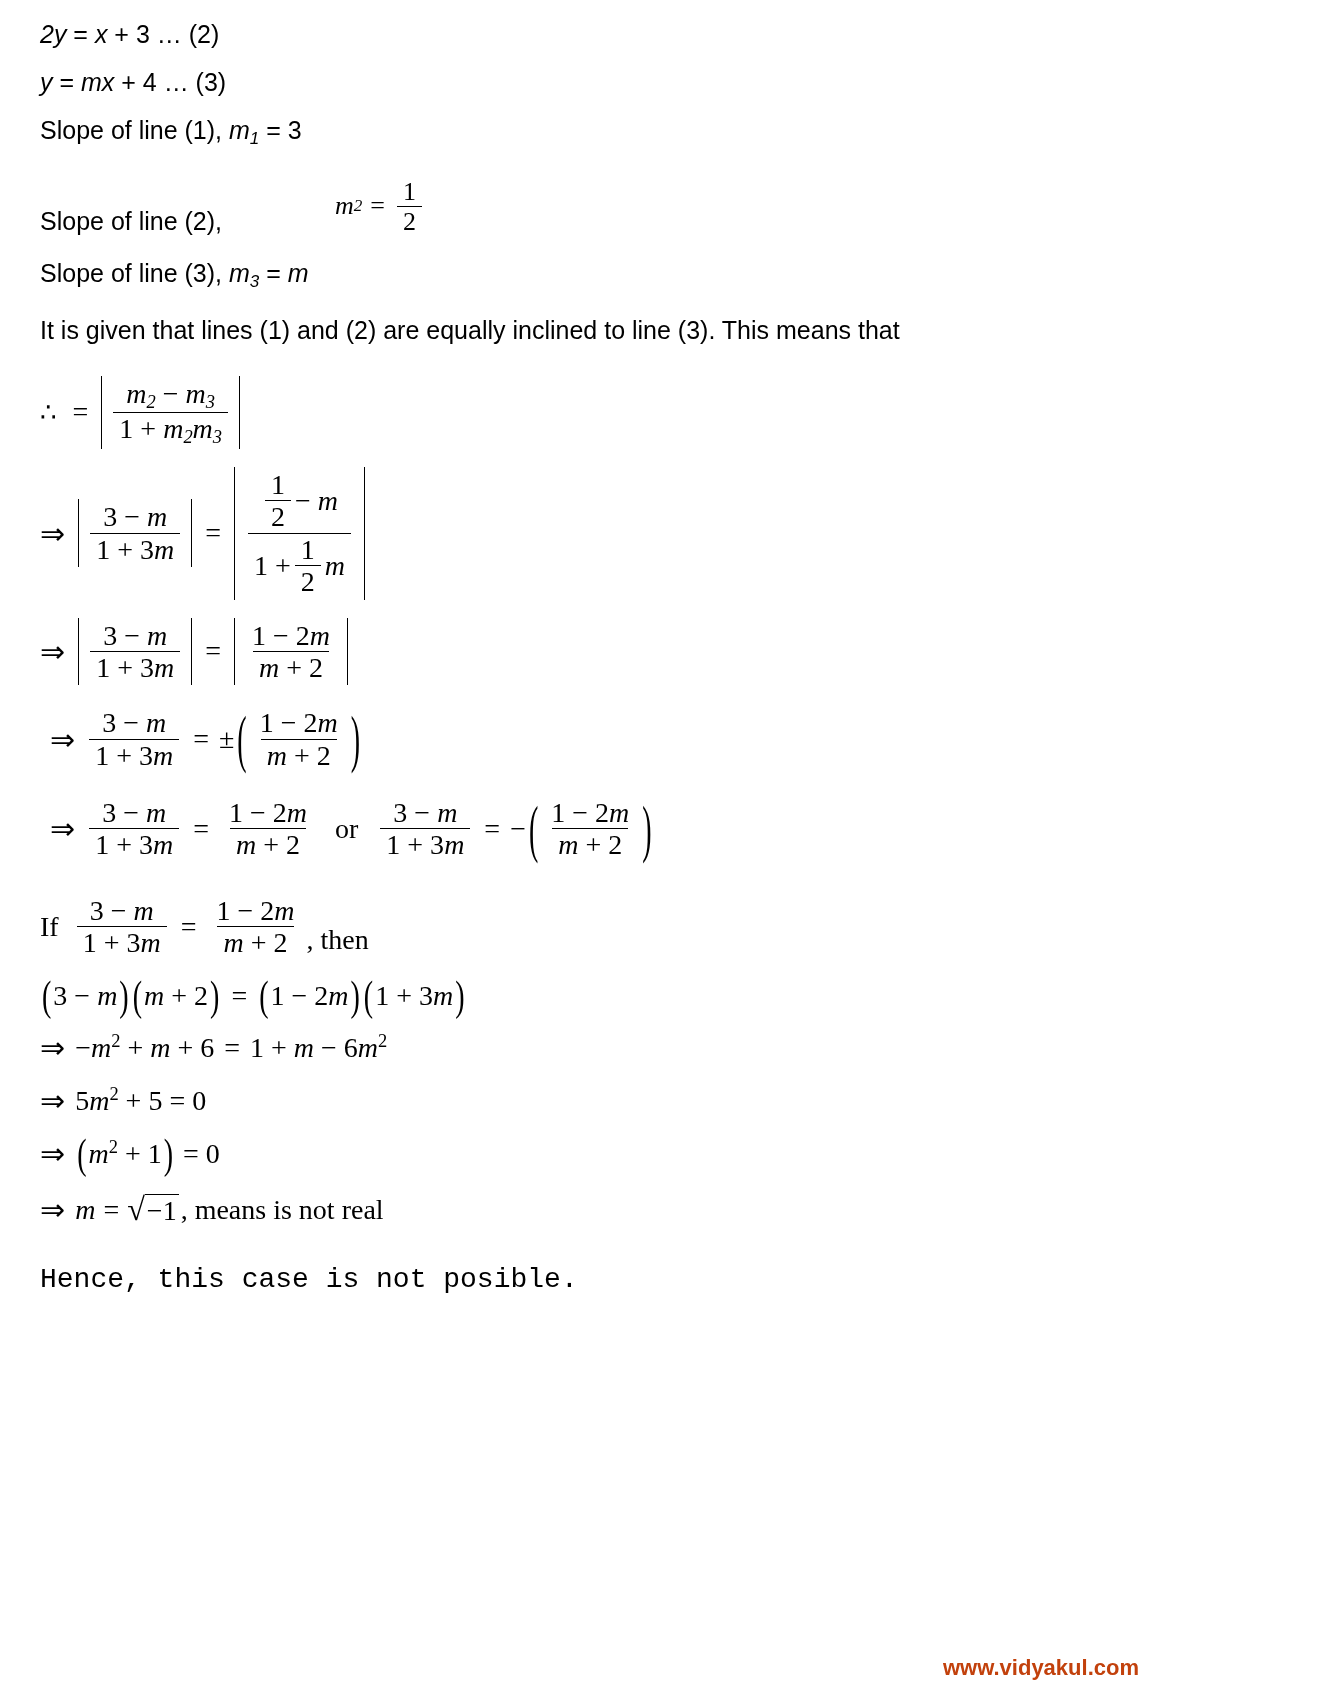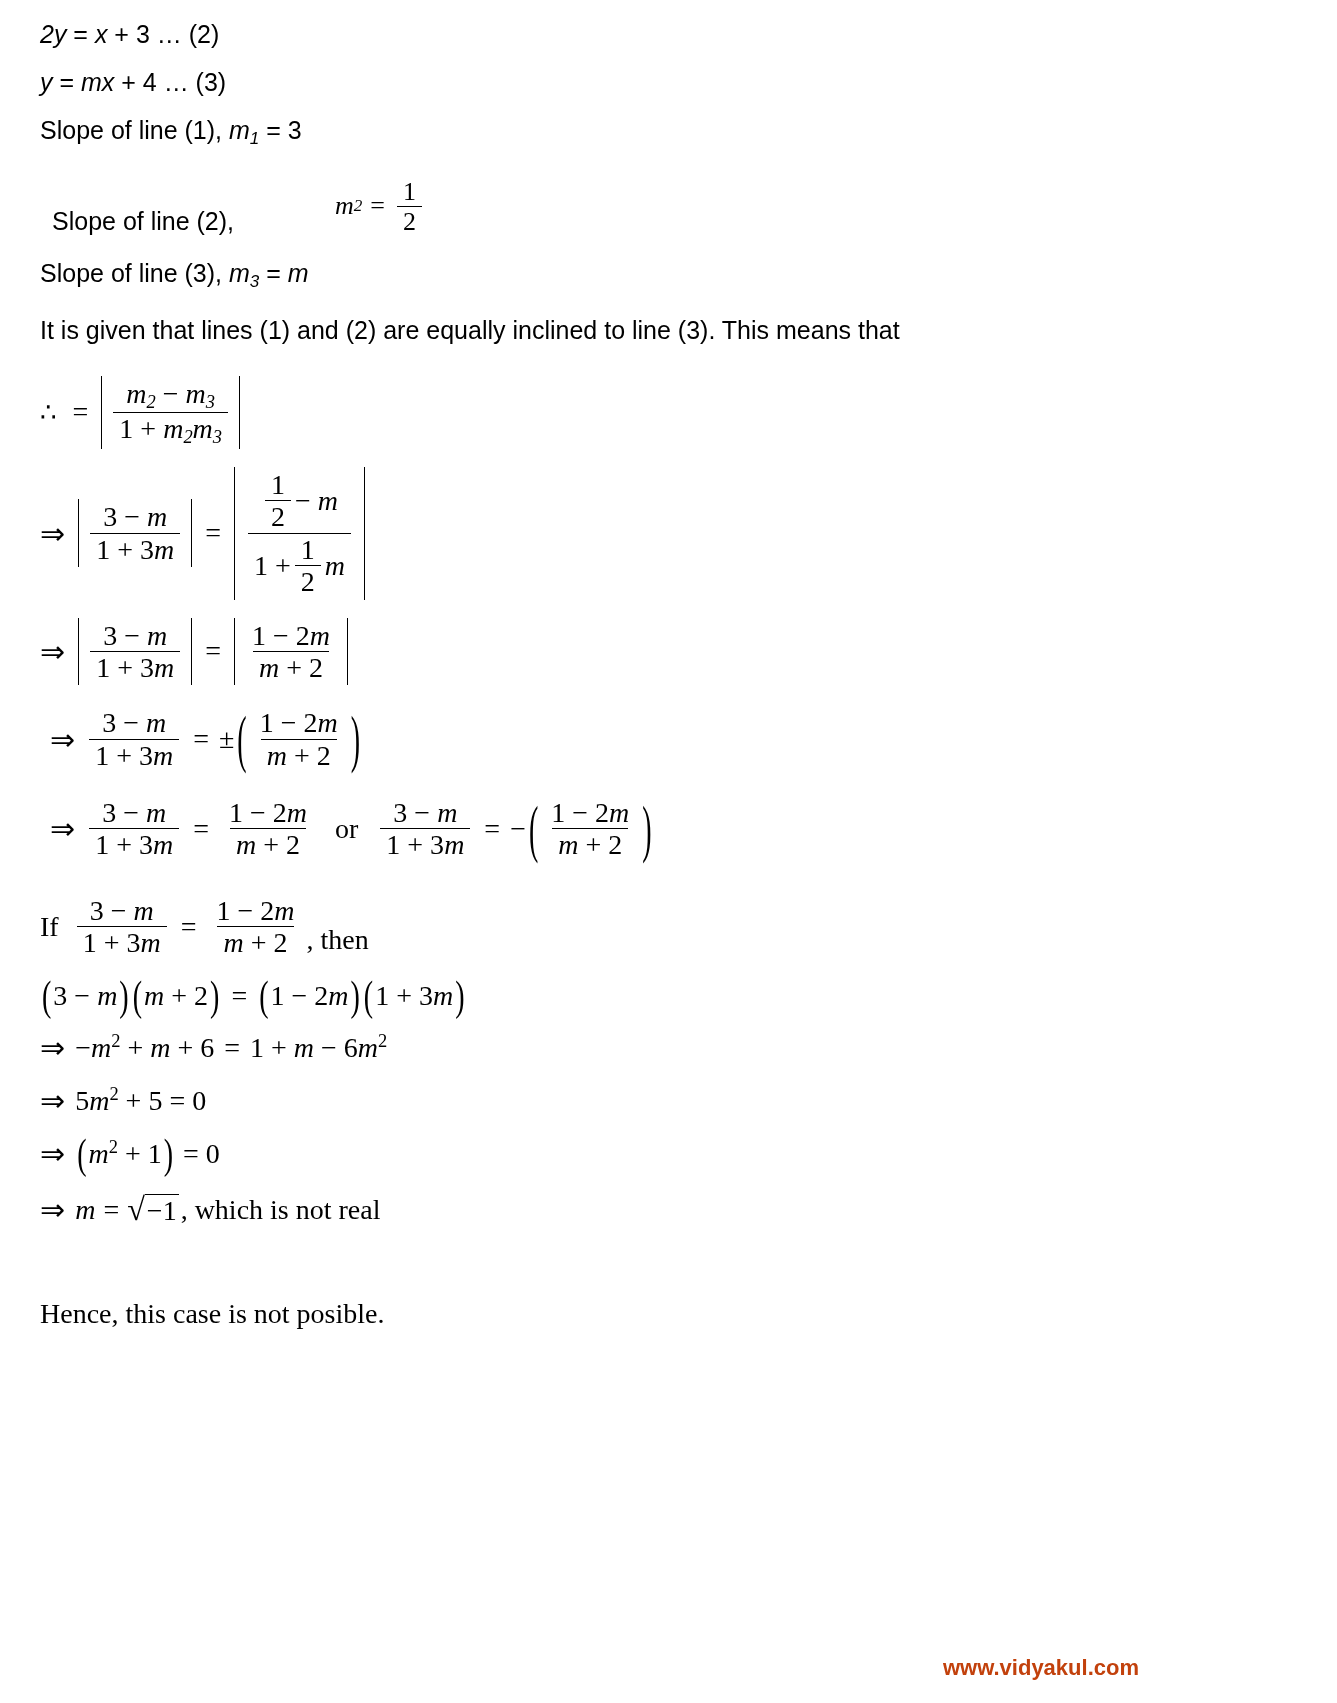--- a/index.html
+++ b/index.html
@@ -90,23 +90,23 @@
 
   .therefore { font-size: 26px; margin-right: 6px; }
 
   .word { font-family: "Liberation Serif", serif; font-style: normal; }
 
   .sqrt-wrap { display: inline-flex; align-items: flex-start; }
   .sqrt-sym { font-size: 1.15em; }
   .sqrt-body { border-top: 1.6px solid #000; padding: 0 2px; margin-top: 3px; }
 
   .hence {
-    font-family: Liberation Serif, serif;
+    font-family: Liberation Mono, monospace;
     font-size: 28px;
-    margin-top: 70px;
+    margin-top: 36px;
   }
 
   .footer {
     position: absolute;
     right: 46px;
     bottom: 22px;
     font-family: "Liberation Sans", sans-serif;
     font-size: 22px;
     font-weight: bold;
     color: #c2410c;
@@ -123,21 +123,21 @@
 
   <div class="sans-line">
     <span class="it">y</span> = <span class="it">mx</span> + 4 … (3)
   </div>
 
   <div class="sans-line">
     Slope of line (1), <span class="it">m</span><span class="sub it">1</span> = 3
   </div>
 
   <div style="position:relative; height:86px;">
-    <div class="sans-line" style="position:absolute; left:12px; top:34px;">Slope of line (2),</div>
+    <div class="sans-line" style="position:absolute; left:0; top:34px;">Slope of line (2),</div>
     <div class="math" style="position:absolute; left:295px; top:14px; font-size:26px;">
       <span class="mi">m</span>
         <span class="subm mi">2</span>
       <span style="margin:0 8px;">=</span>
       <span class="frac">
         <span class="num">1</span>
         <span class="den">2</span>
       </span>
     </div>
   </div>
@@ -299,21 +299,21 @@
   </div>
 
   <div class="math blk" style="margin-top:20px;">
     <span class="arrow">⇒</span>
     <span class="mi">m</span>
     <span style="margin:0 8px;">=</span>
     <span class="sqrt-wrap">
       <span class="sqrt-sym">√</span>
         <span class="sqrt-body">−1</span>
     </span>
-    <span class="word" style="margin-left:2px;">, which is not real</span>
+    <span class="word" style="margin-left:2px;">, means is not real</span>
   </div>
 
   <div class="hence">Hence, this case is not posible.</div>
 
   <div class="footer">
     <span>www.vidyakul.com</span>
   </div>
 
 </div>
 

